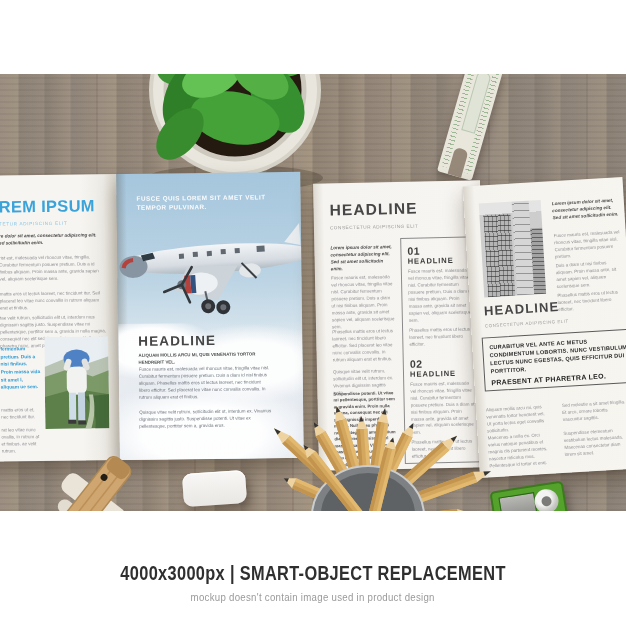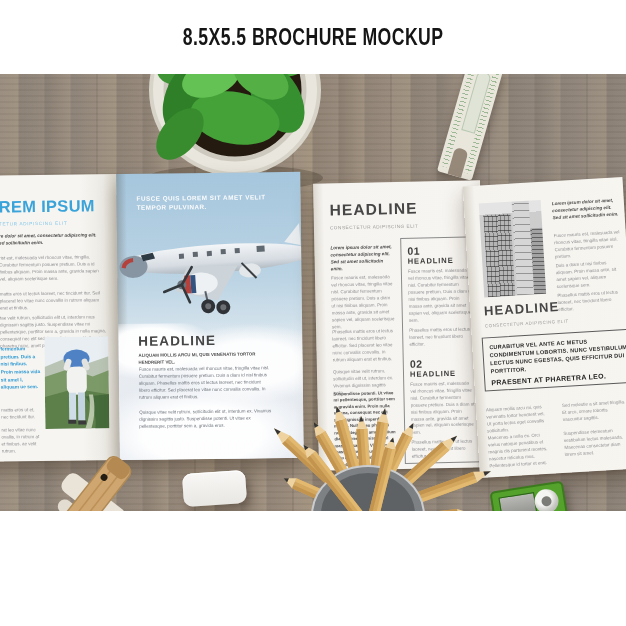--- a/index.html
+++ b/index.html
@@ -323,18 +323,19 @@
       <ellipse cx="100" cy="110" rx="47" ry="41" fill="#5f6265"></ellipse>
       <ellipse cx="100" cy="112" rx="56" ry="50" fill="none" stroke="#caccce" stroke-width="2"></ellipse>
       <g>
         <use href="#pencil" transform="translate(96,118) rotate(-38) scale(1,0.9)"></use>
         <use href="#pencil" transform="translate(104,118) rotate(14) scale(1,0.8)"></use>
         <use href="#pencil" transform="translate(100,120) rotate(84) scale(1,0.95)"></use>
       </g>
     </svg>
   </div>
 
-  <div id="banner-top" class="abs">
-    <span class="banner-title">8.5X5.5 BROCHURE MOCKUP</span>
+
+  <div id="banner-bottom" class="abs">
+    <span class="specs">4000x3000px | SMART-OBJECT REPLACEMENT</span>
+    <span class="note">mockup doesn't contain image used in product design</span>
   </div>
 
-
 </div>
 
 </body></html>

